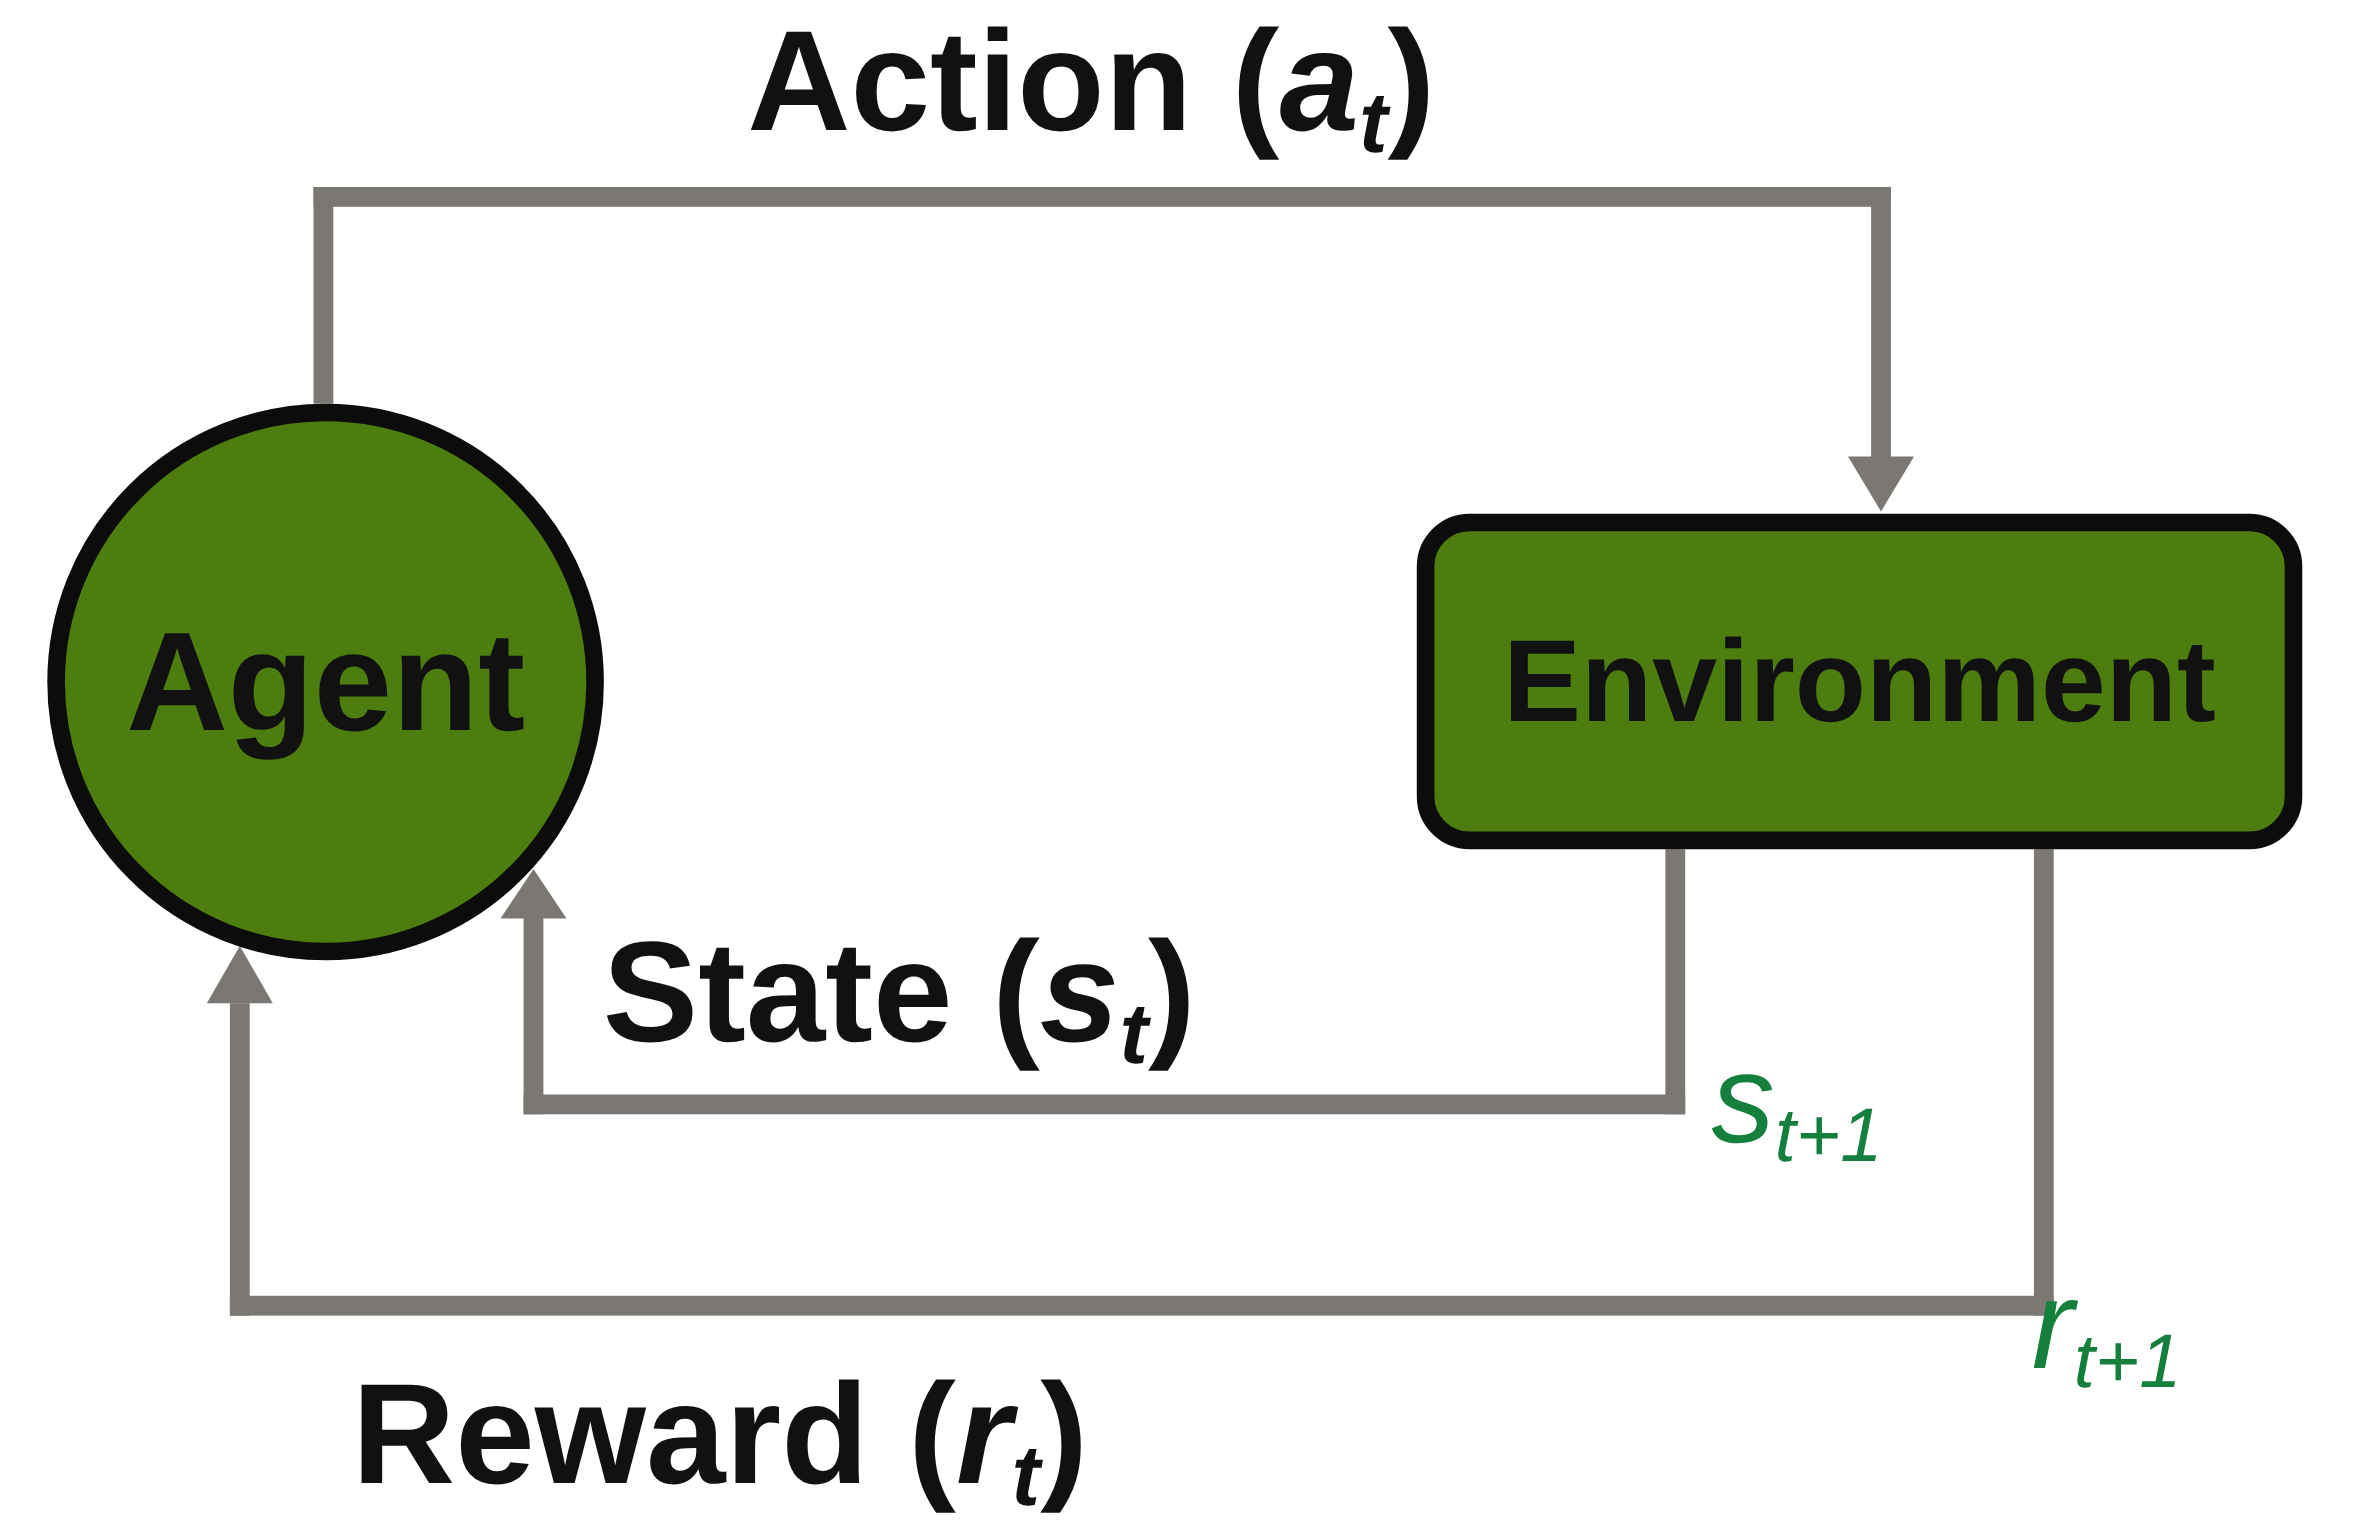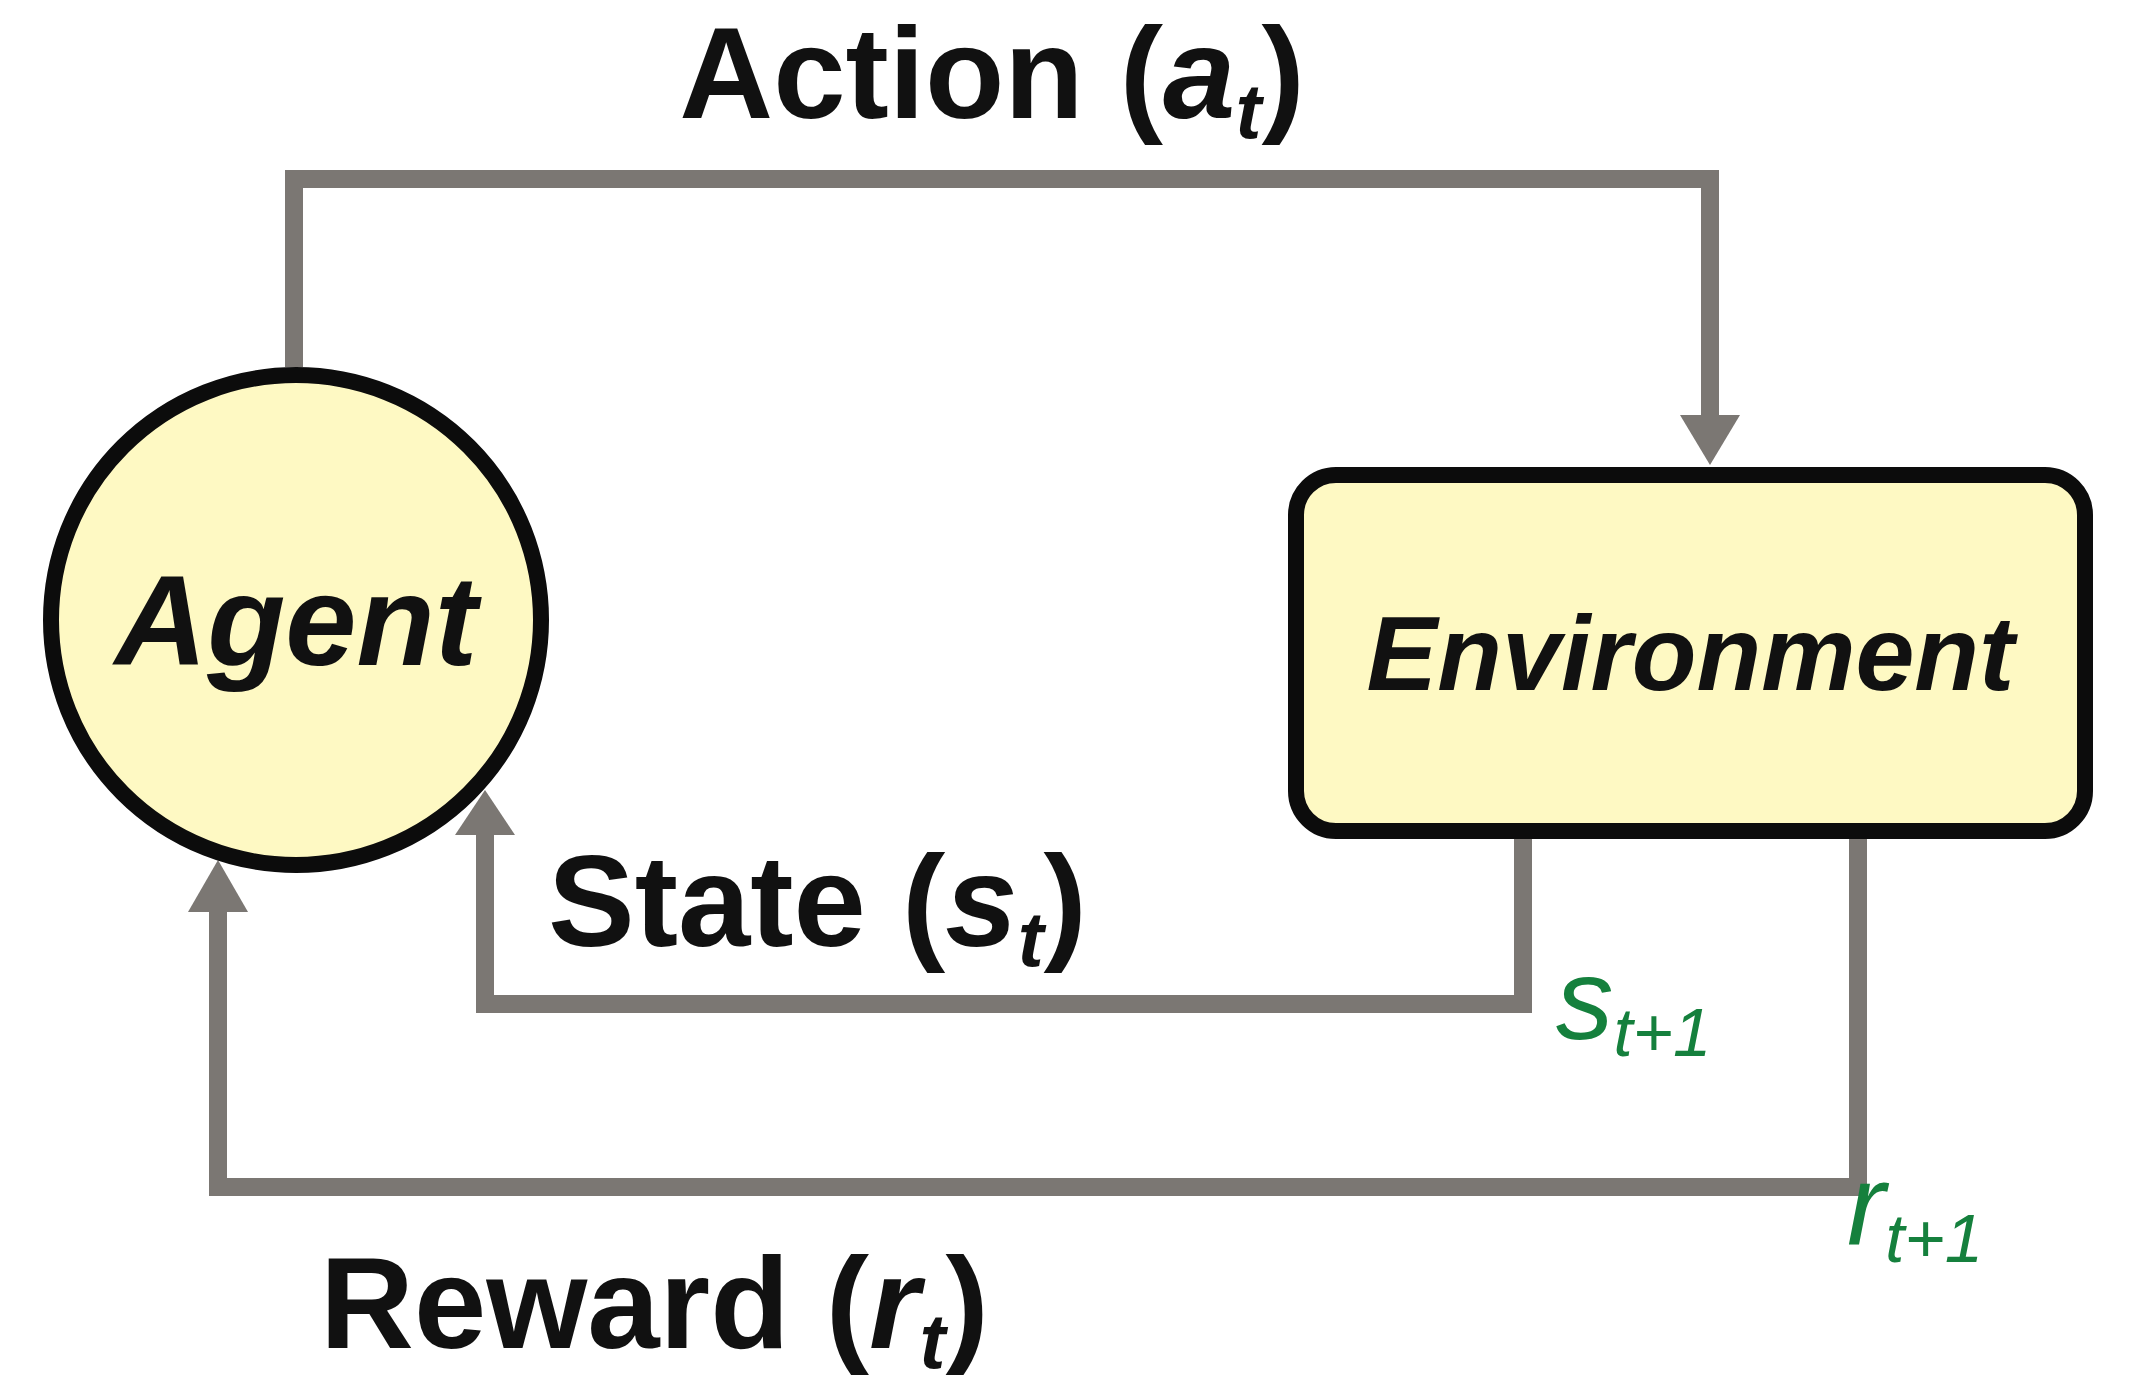--- a/index.html
+++ b/index.html
@@ -33,44 +33,43 @@
     border-top: 50px solid #7b7773;
   }
   .arrow-up {
     border-left: 30px solid transparent;
     border-right: 30px solid transparent;
     border-bottom: 52px solid #7b7773;
   }
   
   .node {
     position: absolute;
-    background: #fef9c3;
+    background: #4d7c0f;
     border: 16px solid #0c0c0c;
     box-sizing: border-box;
     display: flex;
     align-items: center;
     justify-content: center;
     z-index: 2;
     color: #111111;
     font-weight: 700;
-    font-style: italic;
   }
   .node-agent {
     left: 43px;
     top: 367px;
     width: 506px;
     height: 506px;
     border-radius: 50%;
     font-size: 128px;
   }
   .node-environment {
     left: 1288px;
     top: 467px;
     width: 805px;
-    height: 372px;
+    height: 305px;
     border-radius: 48px;
     font-size: 106px;
   }
   
   .edge-label {
     position: absolute;
     z-index: 3;
     color: #111111;
     font-weight: 700;
     font-size: 130px;

